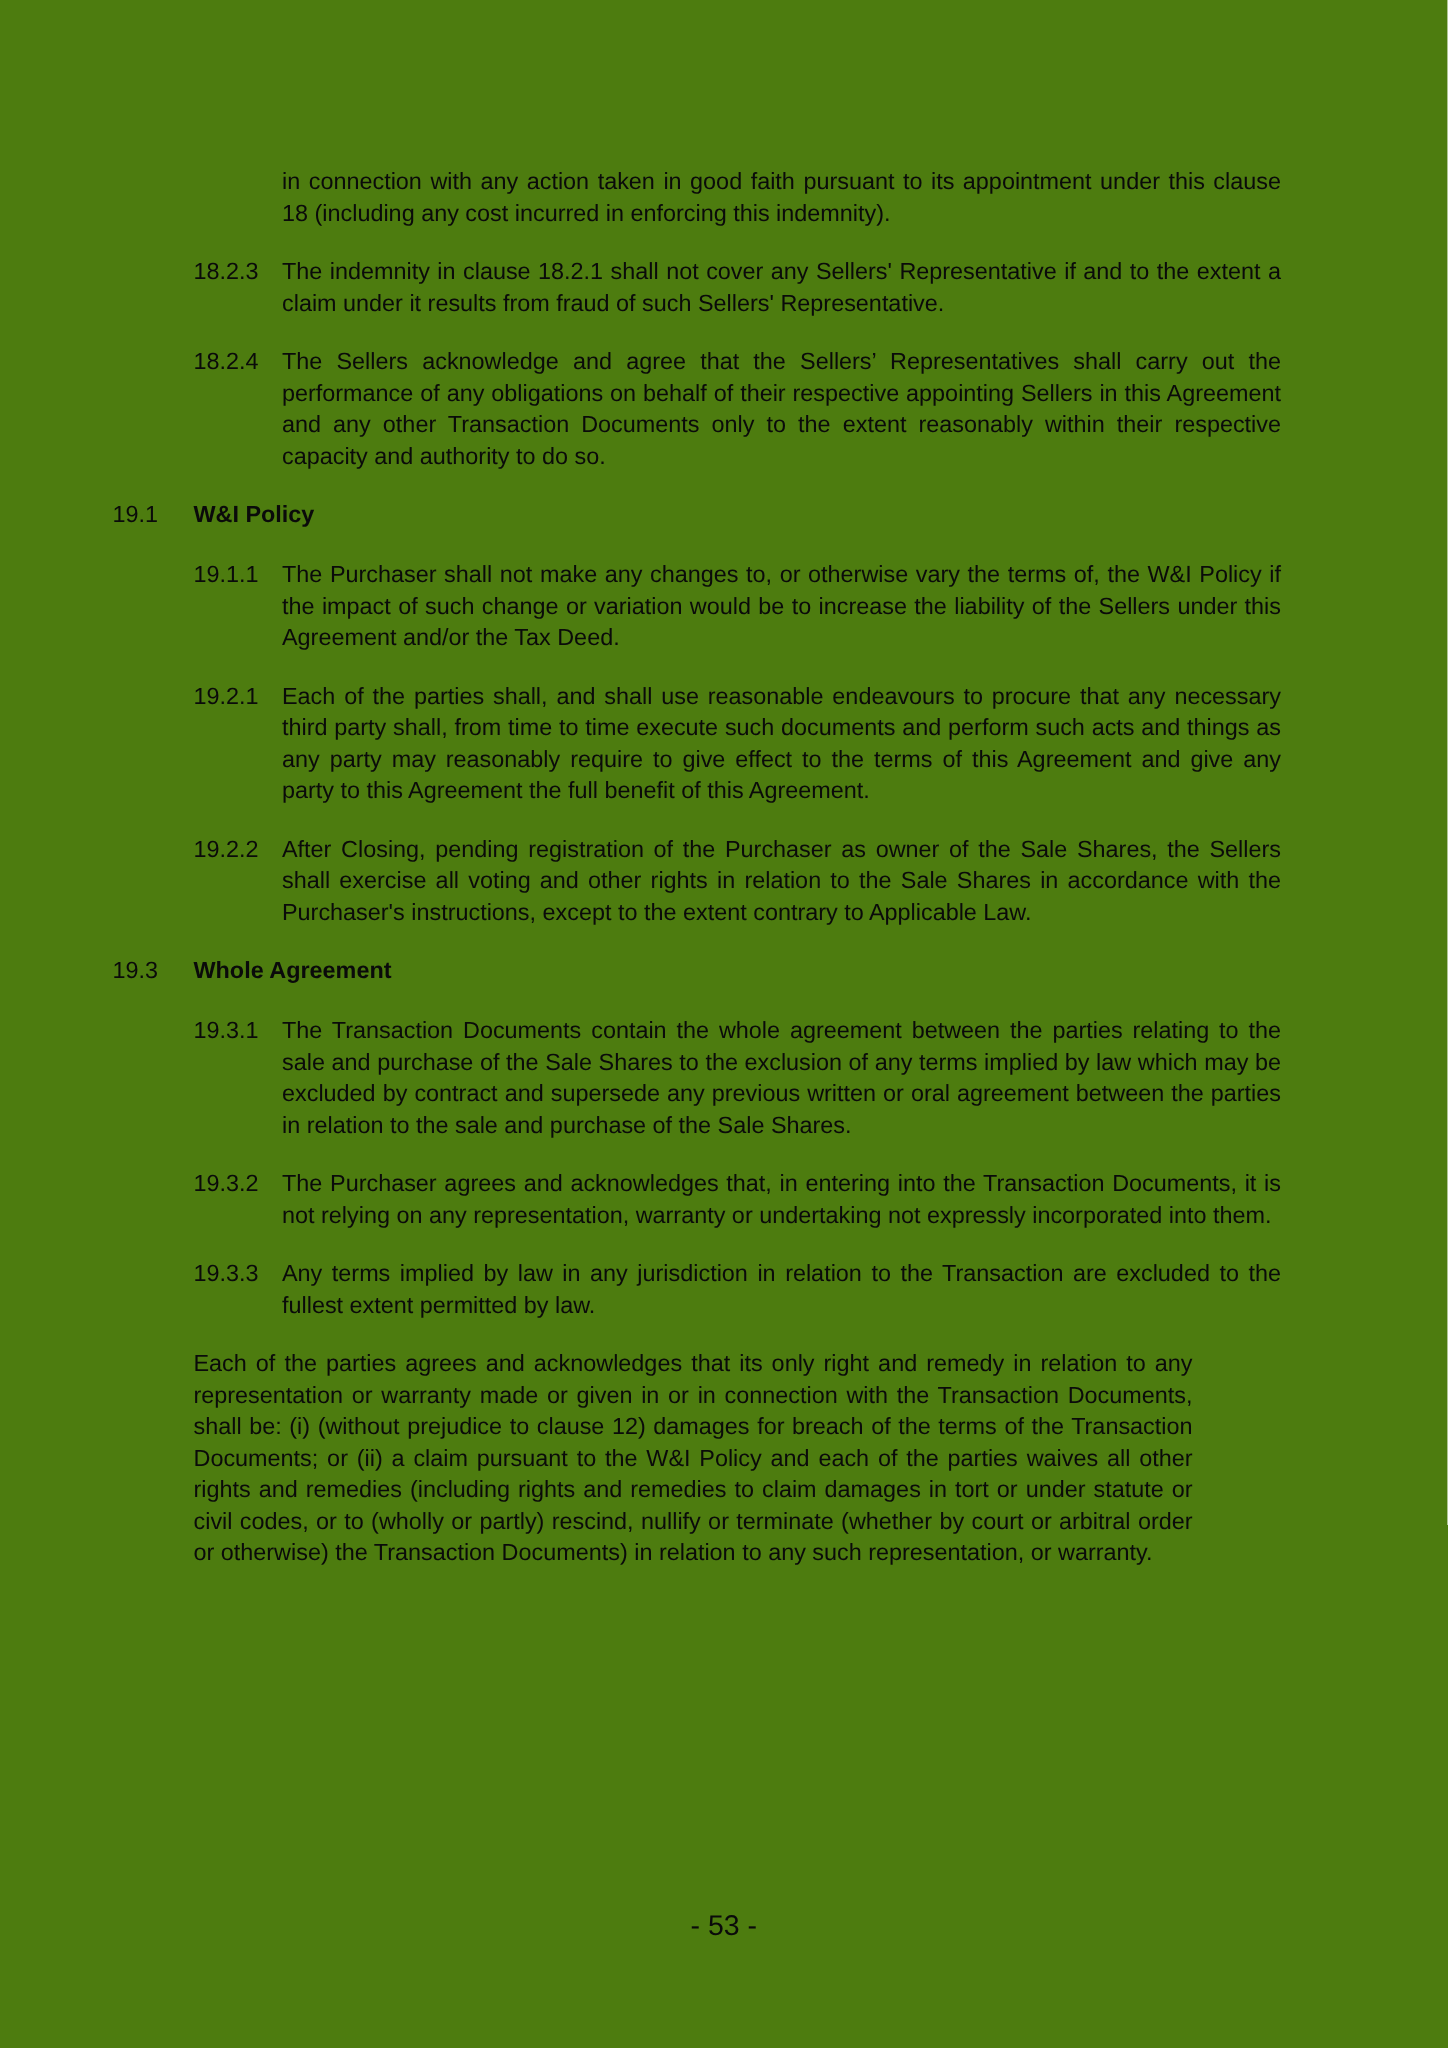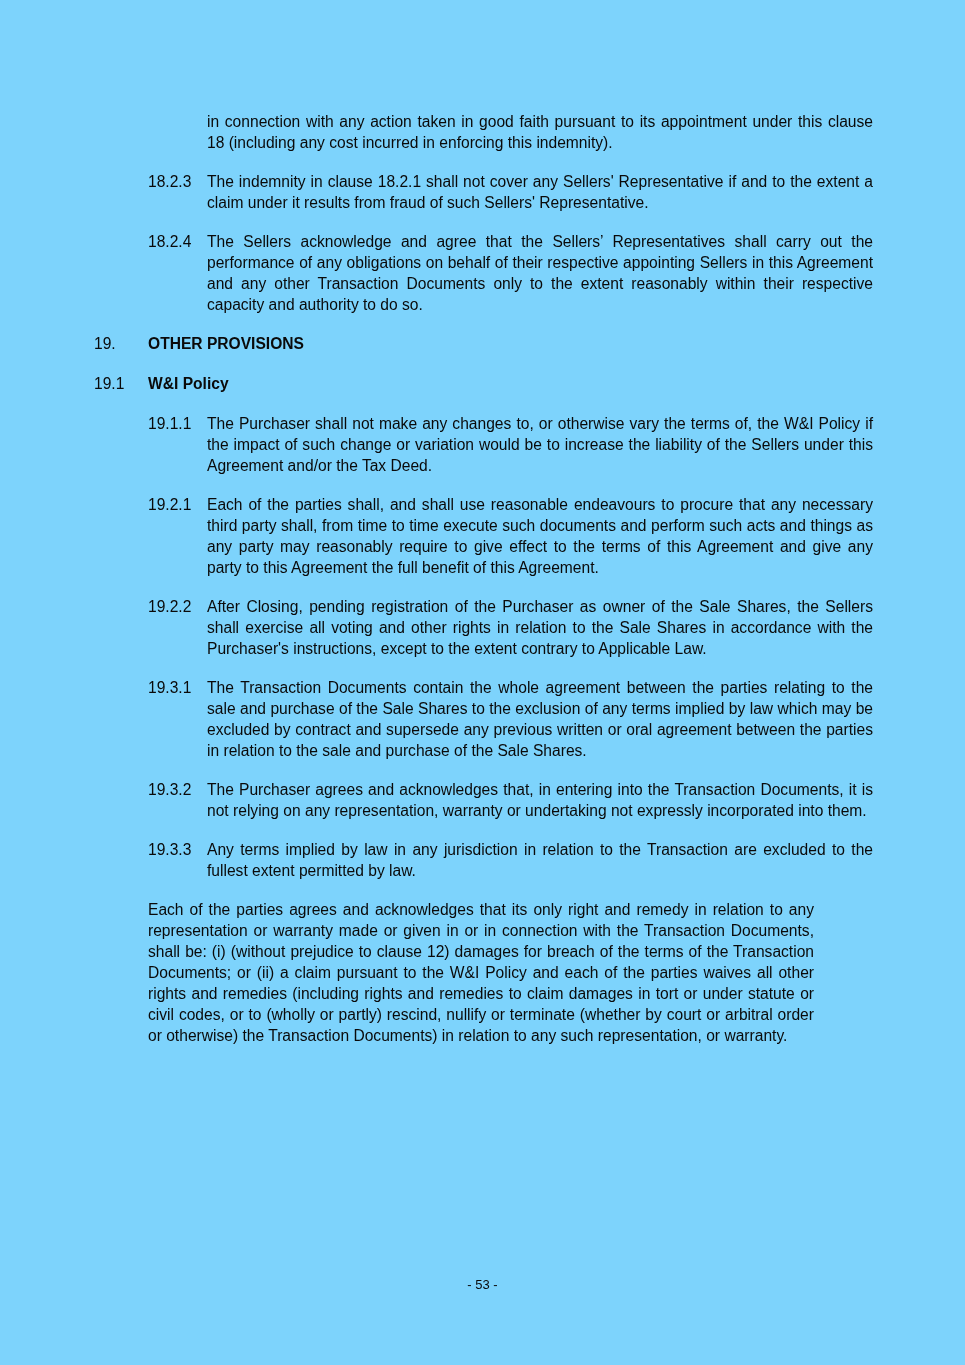--- a/index.html
+++ b/index.html
@@ -5,27 +5,27 @@
   html, body {
     margin: 0;
     padding: 0;
     background: #ffffff;
   }
   .page {
     position: relative;
     width: 965px;
     height: 1365px;
     margin: 0 auto;
-    background: #7dd3fc;
+    background: #4d7c0f;
     color: #0a0a0a;
     font-family: "Liberation Sans", "DejaVu Sans", sans-serif;
     font-size: 15.6px;
     line-height: 21px;
     box-sizing: border-box;
-    padding: 111px 92px 0 94px;
+    padding: 111px 92px 0 75px;
     overflow: hidden;
   }
   .cont-para {
     margin: 0 0 18px 113px;
     width: 666px;
     text-align: justify;
   }
   .section-row {
     display: flex;
     margin: 0 0 19px 0;
@@ -48,45 +48,41 @@
     margin: 0;
     width: 666px;
     text-align: justify;
   }
   .page-footer {
     position: absolute;
     left: 0;
     right: 0;
     top: 1277px;
     text-align: center;
-    font-size: 13px;
+    font-size: 19px;
     line-height: 16px;
   }
 </style>
 </head>
 <body>
 
 <div class="page">
 
   <p class="cont-para">in connection with any action taken in good faith pursuant to its appointment under this clause 18 (including any cost incurred in enforcing this indemnity).</p>
 
   <div class="clause-row">
     <span class="clause-num">18.2.3</span>
     <p class="clause-text">The indemnity in clause 18.2.1 shall not cover any Sellers' Representative if and to the extent a claim under it results from fraud of such Sellers' Representative.</p>
   </div>
 
   <div class="clause-row">
     <span class="clause-num">18.2.4</span>
     <p class="clause-text">The Sellers acknowledge and agree that the Sellers’ Representatives shall carry out the performance of any obligations on behalf of their respective appointing Sellers in this Agreement and any other Transaction Documents only to the extent reasonably within their respective capacity and authority to do so.</p>
   </div>
 
-  <div class="section-row">
-    <span class="section-num">19.</span>
-    <div class="section-title">OTHER PROVISIONS</div>
-  </div>
 
   <div class="section-row">
     <span class="section-num">19.1</span>
     <div class="section-title">W&amp;I Policy</div>
   </div>
 
   <div class="clause-row">
     <span class="clause-num">19.1.1</span>
     <p class="clause-text">The Purchaser shall not make any changes to, or otherwise vary the terms of, the W&amp;I Policy if the impact of such change or variation would be to increase the liability of the Sellers under this Agreement and/or the Tax Deed.</p>
   </div>
@@ -95,20 +91,24 @@
   <div class="clause-row">
     <span class="clause-num">19.2.1</span>
     <p class="clause-text">Each of the parties shall, and shall use reasonable endeavours to procure that any necessary third party shall, from time to time execute such documents and perform such acts and things as any party may reasonably require to give effect to the terms of this Agreement and give any party to this Agreement the full benefit of this Agreement.</p>
   </div>
 
   <div class="clause-row">
     <span class="clause-num">19.2.2</span>
     <p class="clause-text">After Closing, pending registration of the Purchaser as owner of the Sale Shares, the Sellers shall exercise all voting and other rights in relation to the Sale Shares in accordance with the Purchaser's instructions, except to the extent contrary to Applicable Law.</p>
   </div>
 
+  <div class="section-row">
+    <span class="section-num">19.3</span>
+    <div class="section-title">Whole Agreement</div>
+  </div>
 
   <div class="clause-row">
     <span class="clause-num">19.3.1</span>
     <p class="clause-text">The Transaction Documents contain the whole agreement between the parties relating to the sale and purchase of the Sale Shares to the exclusion of any terms implied by law which may be excluded by contract and supersede any previous written or oral agreement between the parties in relation to the sale and purchase of the Sale Shares.</p>
   </div>
 
   <div class="clause-row">
     <span class="clause-num">19.3.2</span>
     <p class="clause-text">The Purchaser agrees and acknowledges that, in entering into the Transaction Documents, it is not relying on any representation, warranty or undertaking not expressly incorporated into them.</p>
   </div>

